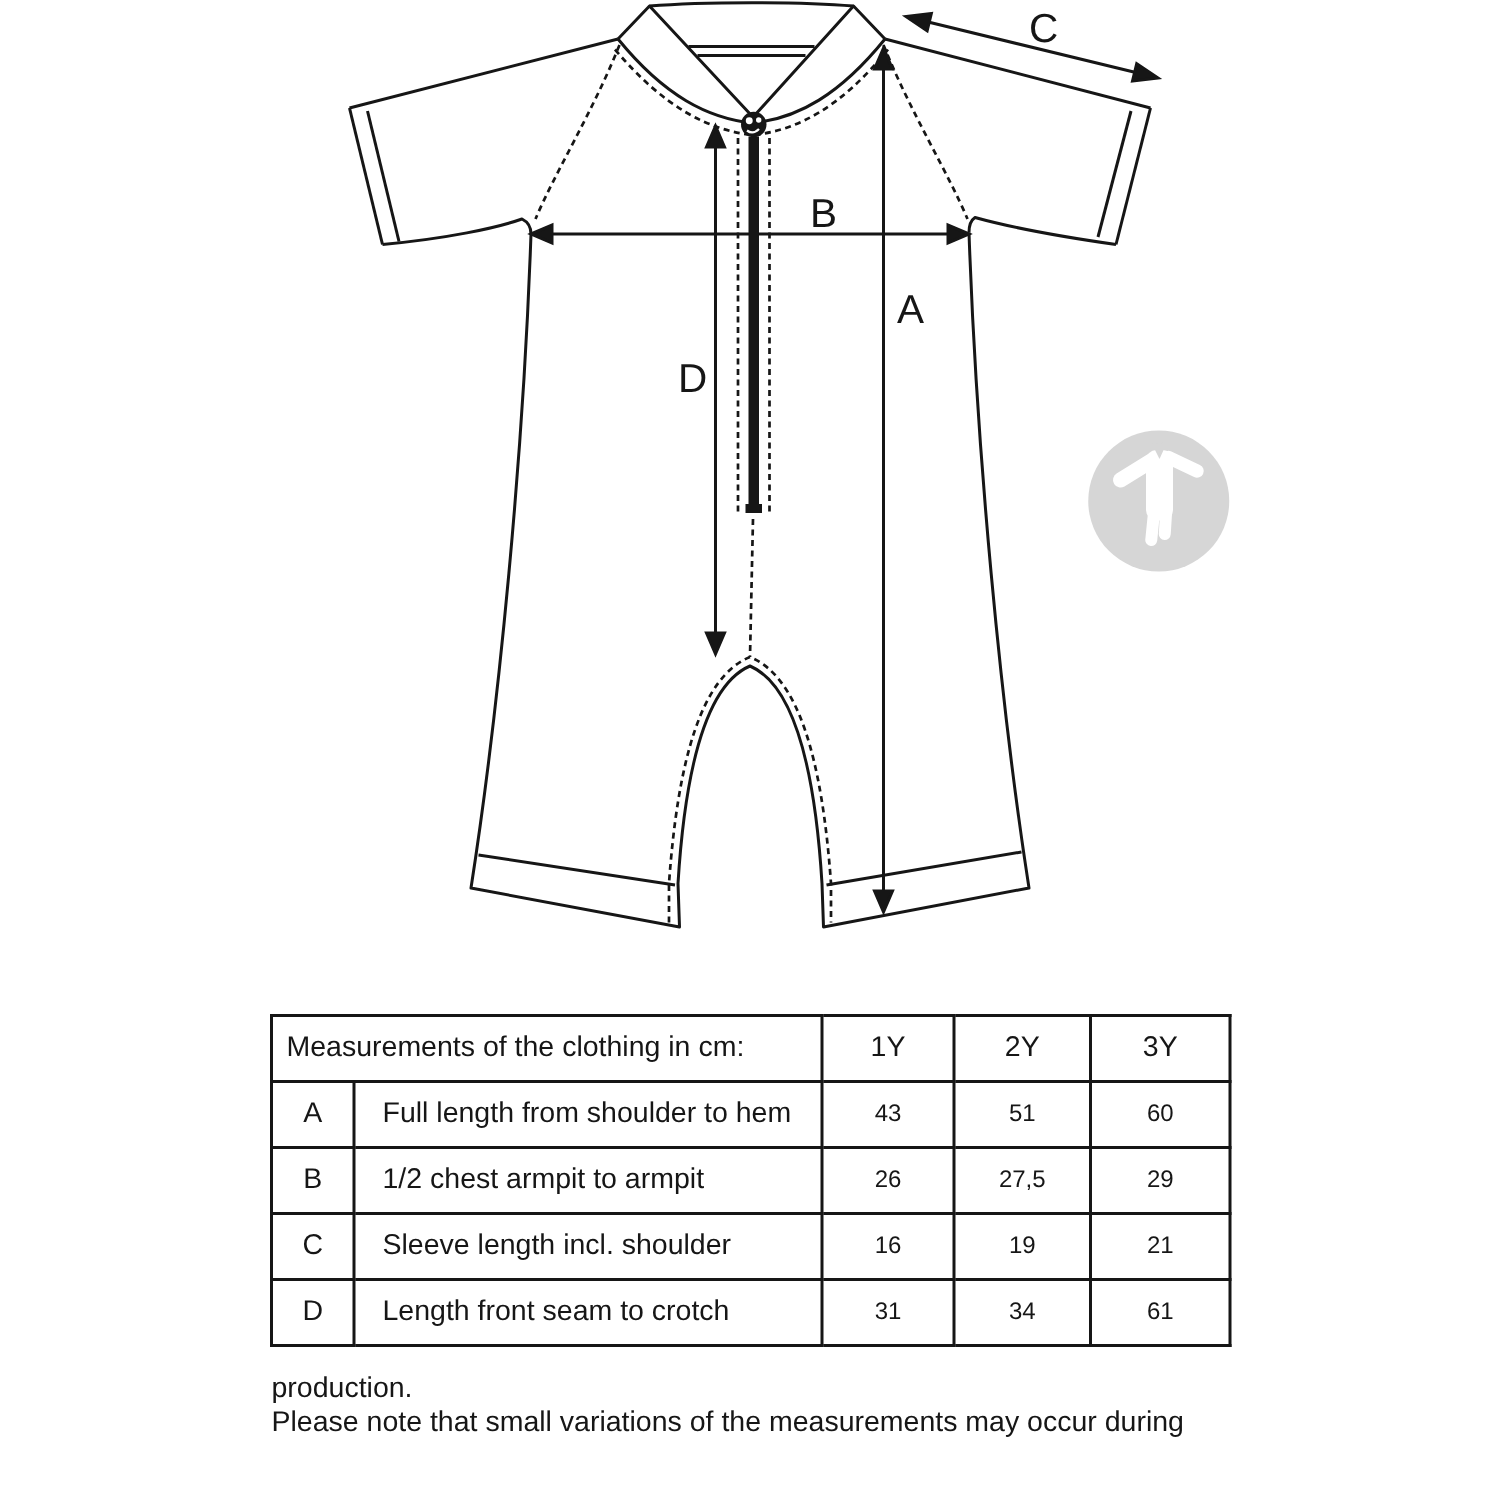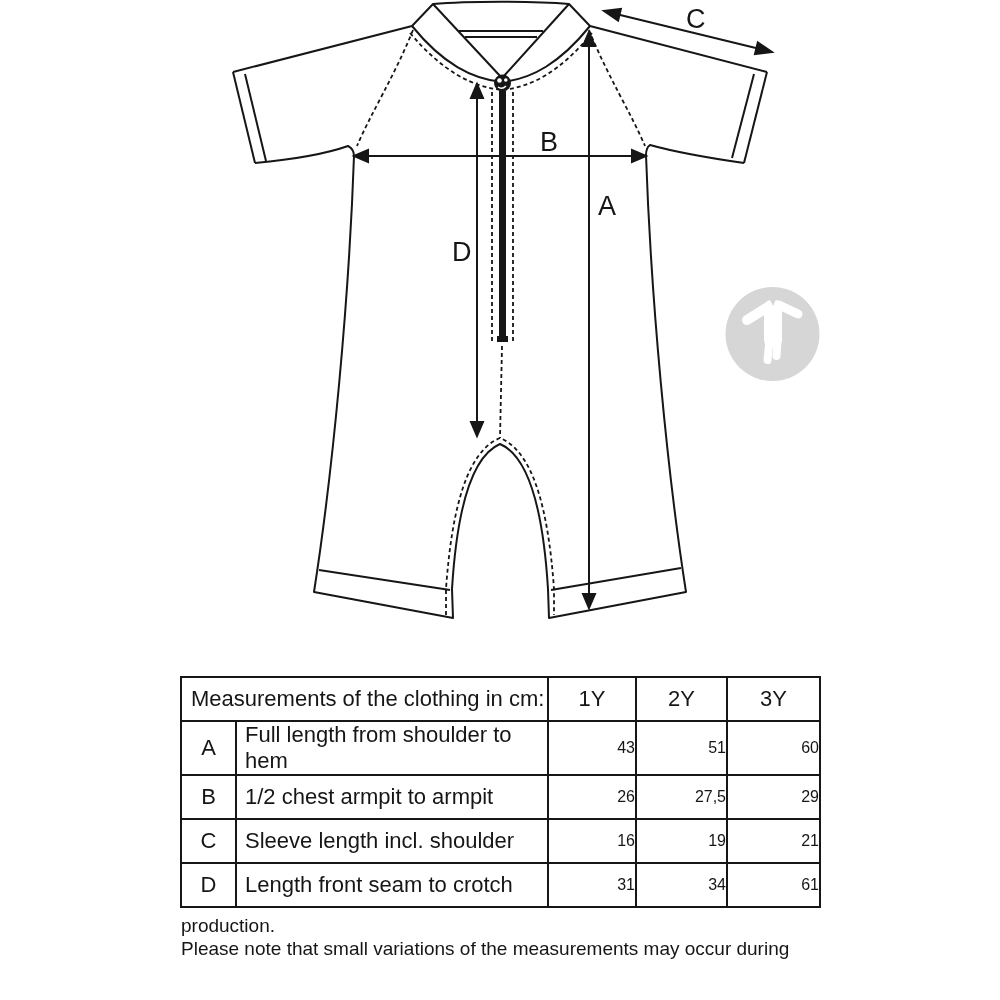--- a/index.html
+++ b/index.html
@@ -12,25 +12,25 @@
     font-size:110px;line-height:1;letter-spacing:6px;
     color:#d6d6d6;white-space:nowrap;user-select:none;
   }
   .drawing{position:absolute;left:0;top:0;}
   .size-table{
     position:absolute;left:180px;top:676px;width:641px;
     border-collapse:collapse;table-layout:fixed;
   }
   .size-table td,.size-table th{
     border:2px solid #161616;height:42px;padding:0;
-    font-size:22px;font-weight:400;text-align:center;vertical-align:middle;
+    font-size:19px;font-weight:400;text-align:center;vertical-align:middle;
   }
   .size-table th.title-cell{text-align:left;padding-left:9px;font-weight:400;}
-  .size-table td.desc{text-align:left;padding-left:8px;}
-  .size-table td.val{font-size:16px;text-align:right;}
+  .size-table td.desc{text-align:left;padding-left:18px;}
+  .size-table td.val{font-size:16px;}
   .notes{position:absolute;left:181px;top:914px;font-size:19px;line-height:23px;color:#161616;}
   .notes div{white-space:nowrap;}
 </style>
 </head>
 <body>
 
 <div class="stage">
 
 
   <svg class="drawing" width="1000" height="660" viewBox="0 0 1000 660">

